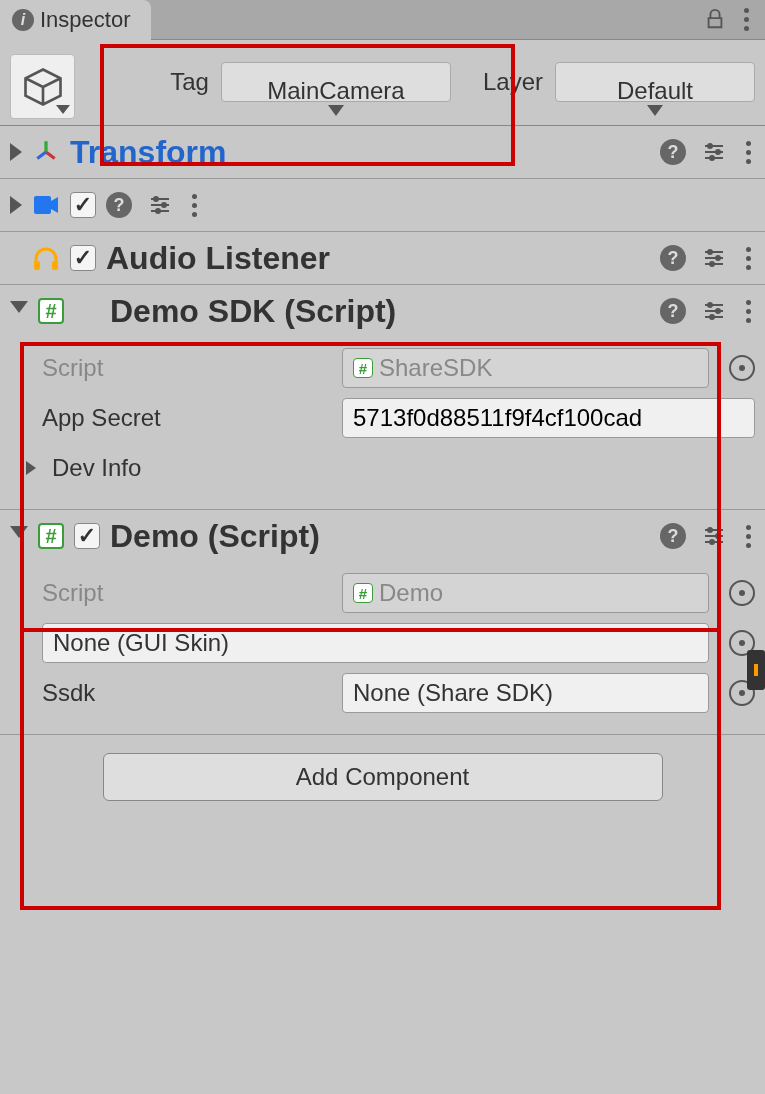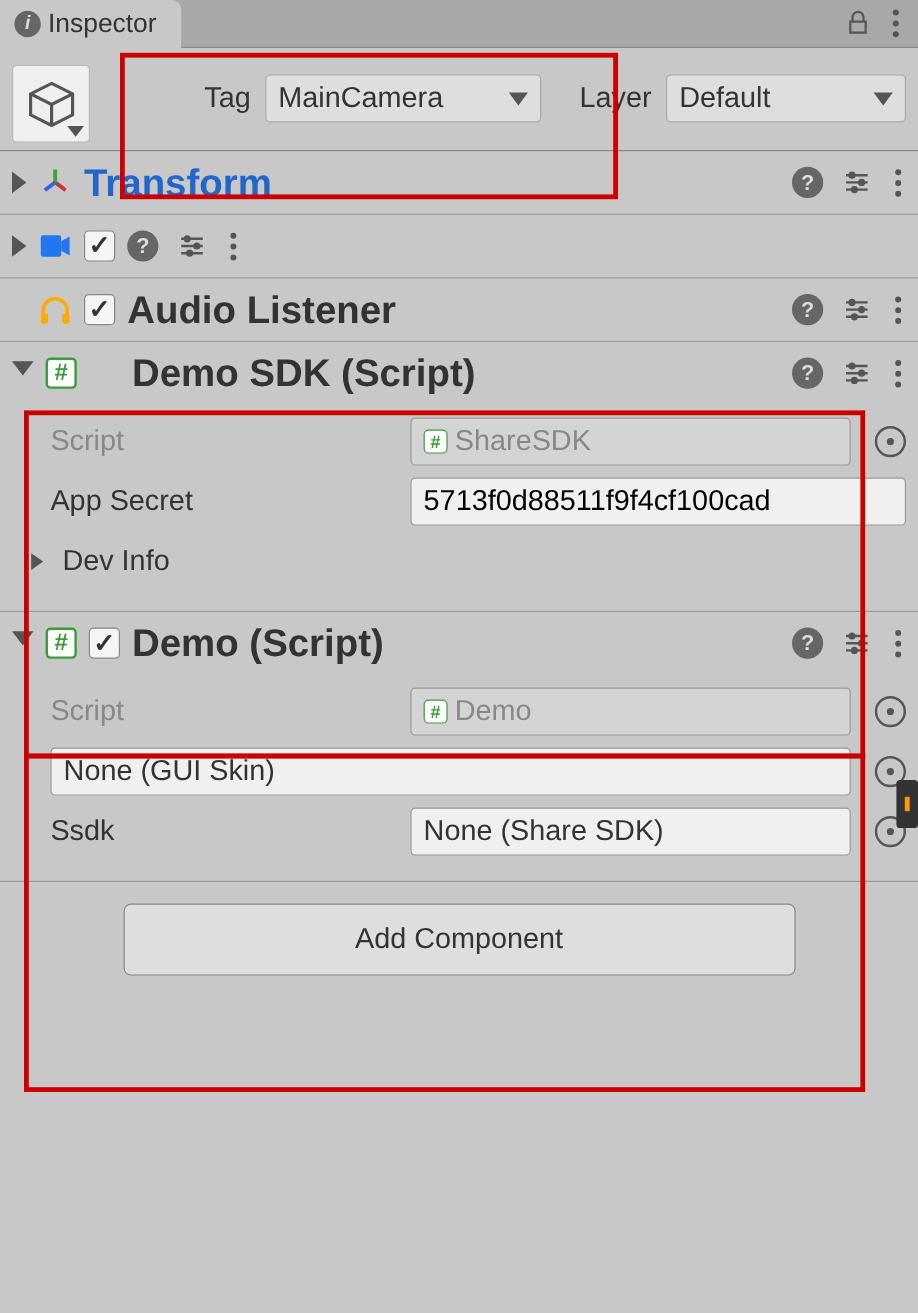--- a/index.html
+++ b/index.html
@@ -12,21 +12,21 @@
   .header { display: flex; padding: 8px 10px 6px 10px; border-bottom: 1px solid #888; position: relative; }
   .go-icon { width: 65px; height: 65px; background: #efefef; border: 1px solid #bbb; border-radius: 4px; display:flex; align-items:center; justify-content:center; position:relative; margin-top:6px;}
   .cube-svg { width: 42px; height: 42px; stroke: #555; fill: none; stroke-width: 3; }
   .go-dropdown { position:absolute; bottom:4px; right:4px; width:0;height:0;border-left:7px solid transparent;border-right:7px solid transparent;border-top:9px solid #555;}
   .header-main { flex:1; padding-left: 12px; }
   .name-row { display:flex; align-items:center; gap:10px; }
   .name-input { flex:1; height:40px; border:1px solid #888; border-radius:4px; padding:0 10px; font-size:26px; font-weight:bold; background:#f0f0f0; max-width: 395px;}
   .static-group { display:flex; align-items:center; gap:6px; margin-left:auto; font-size:24px;}
   .tri-down { display:inline-block; width:0;height:0;border-left:8px solid transparent;border-right:8px solid transparent;border-top:11px solid #555; vertical-align:middle;}
   .tag-row { display:flex; align-items:center; gap:12px; margin-top:14px; font-size:24px;justify-content:flex-end; }
-  .dropdown { display:flex; align-items:center; justify-content:space-between; height:40px; background:#dedede; border:1px solid #aaa; border-radius:4px; padding:14px 10px; font-size:24px; }
+  .dropdown { display:flex; align-items:center; justify-content:space-between; height:40px; background:#dedede; border:1px solid #aaa; border-radius:4px; padding:14px 10px; font-size:24px;flex-direction:column; }
   .tag-dd { width: 230px; }
   .layer-dd { width: 200px; }
   .checkbox { width:26px; height:26px; border:1px solid #888; border-radius:4px; background:#f5f5f5; display:flex; align-items:center; justify-content:center; }
   .checkbox.checked::after { content:"✓"; font-size:22px; color:#333; font-weight:bold; }
   .redbox { position:absolute; border:4px solid #cc0000; pointer-events:none; }
   .redbox1 { left:100px; top:44px; width:415px; height:122px; }
   .redbox2 { left:20px; top:342px; width:701px; height:290px; }
   .redbox3 { left:20px; top:628px; width:701px; height:282px; }
 
   .component { border-bottom: 1px solid #999; }
@@ -45,21 +45,21 @@
   .prop-row { display:flex; align-items:center; height:50px; gap:10px; }
   .prop-label { width:290px; font-size:24px; }
   .prop-label.greyed { color:#888; }
   .prop-field { flex:1; height:40px; background:#f0f0f0; border:1px solid #999; border-radius:4px; display:flex; align-items:center; padding:0 10px; font-size:24px; }
   .prop-field.readonly { background:#d4d4d4; color:#888; }
   .obj-field { position:relative; }
   .obj-picker { width:26px; height:26px; border:2px solid #555; border-radius:50%; position:relative; margin-left:10px; flex-shrink:0;}
   .obj-picker::after { content:""; width:6px;height:6px;border-radius:50%;background:#555;position:absolute;left:50%;top:50%;transform:translate(-50%,-50%);}
   .hash-icon { width:26px;height:26px;border:2px solid #3a9c3a;border-radius:4px;color:#3a9c3a;display:flex;align-items:center;justify-content:center;font-size:20px;font-weight:bold;background:#fff;}
   .add-comp-row { padding: 18px 10px 0 10px; display:flex; justify-content:center; }
-  .add-comp-btn { width: 560px; height:60px; background:#dedede; border:1px solid #888; border-radius:6px; font-size:24px; display:flex; align-items:center; justify-content:center; }
+  .add-comp-btn { width: 560px; height:48px; background:#dedede; border:1px solid #888; border-radius:6px; font-size:24px; display:flex; align-items:center; justify-content:center; }
   .camera-icon { color:#2277ee; font-size:24px;}
   .headphone-icon { color:#ffaa00; font-size:26px;}
   .edge-slider { position:absolute; right:0; top:650px; width:18px; height:40px; background:#333; border-radius:3px; }
   .edge-slider::after { content:""; position:absolute; left:7px; top:14px; width:4px; height:12px; background:#ff9900;}
   .container { position:relative; }
 </style>
 </head>
 <body>
 
 <div class="inspector container">

